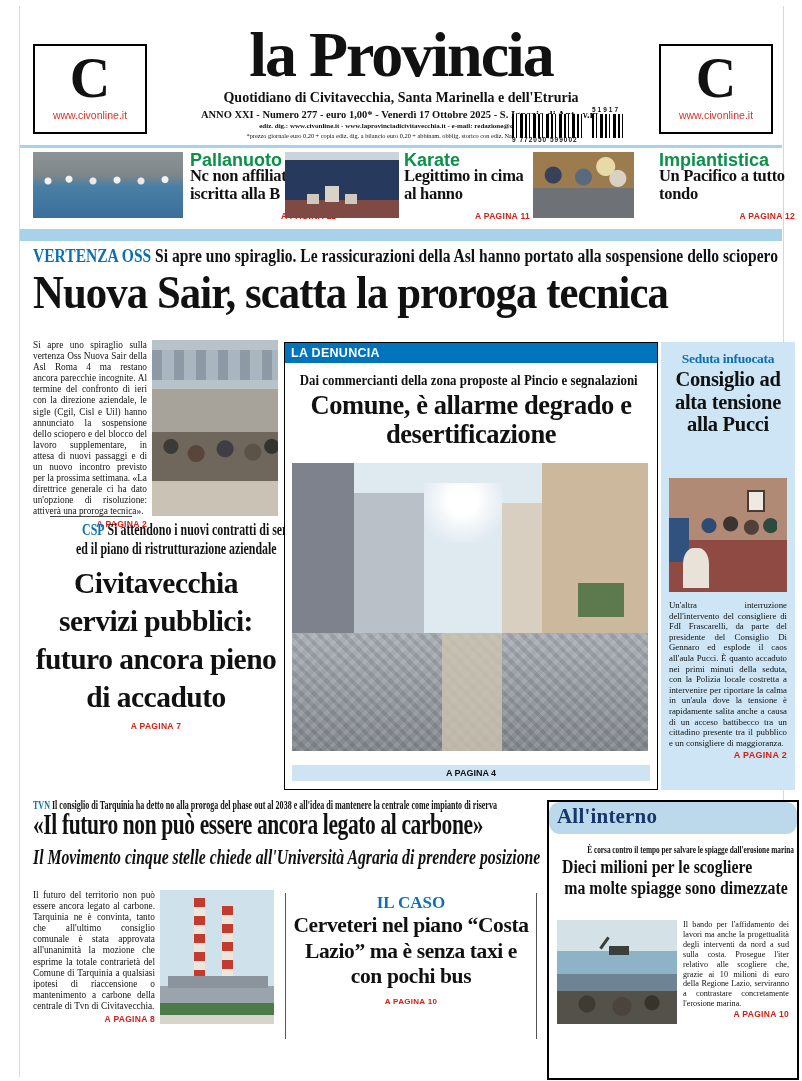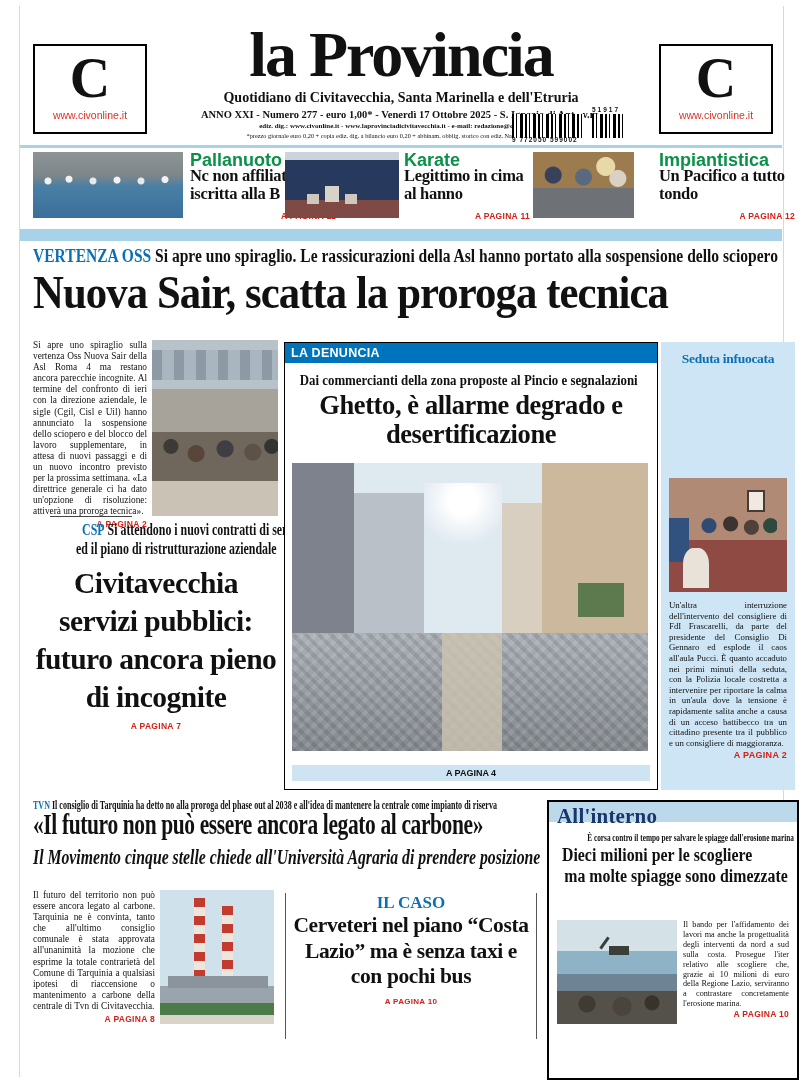--- a/index.html
+++ b/index.html
@@ -62,21 +62,21 @@
   #tvn-head .line{font-weight:bold;font-size:29px;letter-spacing:-.5px;transform:scaleX(.74);}
   #tvn-sub{position:absolute;left:33px;top:845px;}
   #tvn-sub .line{font-weight:bold;font-style:italic;font-size:21px;transform:scaleX(.75);}
   
   #caso{position:absolute;left:292px;top:893px;width:238px;text-align:center;}
   #caso .lbl{font-weight:bold;font-size:17px;color:#0b6fb4;}
   #caso .head{margin-top:0;font-weight:bold;font-size:21.5px;line-height:25.5px;letter-spacing:-.4px;}
   .vline{position:absolute;width:1px;background:#555;}
   
   #interno{position:absolute;left:547px;top:800px;width:248px;height:276px;border:2.5px solid #000;background:#fff;}
-  #interno .bar{height:20px;background:#bcd9ec;}
+  #interno .bar{height:32px;background:#bcd9ec;border-radius:11px;}
   #interno .bar span{font-weight:bold;font-size:21px;line-height:28px;color:#17366b;padding-left:8px;letter-spacing:.2px;}
   #interno .kick{text-align:center;margin-top:5px;}
   #interno .kick span{font-weight:bold;font-size:10px;transform:scaleX(.73);}
   #interno .hl{text-align:left;font-weight:bold;font-size:18px;line-height:21px;}
   #interno .hl span{transform:scaleX(.88);}
   #interno .body{position:absolute;left:134px;top:118px;width:106px;font-size:8.2px;line-height:9.9px;text-align:justify;}
   .hr-short{position:absolute;height:1px;background:#444;}
 </style>
 </head>
 <body>
@@ -155,44 +155,45 @@
   <div class="hr-short" style="left:50px;top:516px;width:82px;"></div>
 
   <div class="photo" style="left:152px;top:340px;width:126px;height:176px;background:linear-gradient(180deg,#b8c2c9 0 28%,#a7a39a 28% 52%,#6f675c 52% 80%,#c9c2b5 80% 100%);">
     <div class="pd" style="left:0;top:10px;width:126px;height:30px;background:repeating-linear-gradient(90deg,#8d9aa5 0 10px,#aab6bf 10px 22px);"></div>
     <div class="pd" style="left:0;top:92px;width:126px;height:48px;background:radial-gradient(circle at 15% 30%,#3c3a36 0 7px,transparent 8px),radial-gradient(circle at 35% 45%,#59463b 0 8px,transparent 9px),radial-gradient(circle at 58% 35%,#403d45 0 8px,transparent 9px),radial-gradient(circle at 80% 42%,#5c5248 0 8px,transparent 9px),radial-gradient(circle at 95% 30%,#35332f 0 7px,transparent 8px);"></div>
   </div>
 
   <div id="csp">
     <div><span class="k fitc"><span class="blue serifb">CSP</span>&nbsp;<span class="serifb">Si attendono i nuovi contratti di servizio</span></span></div>
     <div><span class="k fitc serifb">ed il piano di ristrutturazione aziendale</span></div>
-    <div class="head">Civitavecchia servizi pubblici: futuro ancora pieno di incognite</div>
+    <div class="head">Civitavecchia servizi pubblici: futuro ancora pieno di accaduto</div>
     <div class="pagelink" style="text-align:center;margin-top:5px;">A PAGINA 7</div>
   </div>
 
   <div id="denuncia">
     <div class="bar">LA DENUNCIA</div>
     <div class="kick"><span class="fitc">Dai commercianti della zona proposte al Pincio e segnalazioni</span></div>
-    <div class="head" style="padding:0 10px;">Ghetto, è allarme degrado e desertificazione</div>
+    <div class="head" style="padding:0 10px;">Comune, è allarme degrado e desertificazione</div>
     <div class="photo" style="left:7px;top:120px;width:356px;height:288px;background:#dfe9f0;">
       <div class="pd" style="left:0;top:0;width:62px;height:170px;background:#7e828c;"></div>
       <div class="pd" style="left:62px;top:30px;width:70px;height:140px;background:#b9c0c8;"></div>
       <div class="pd" style="left:250px;top:0;width:106px;height:170px;background:#cbb89d;"></div>
       <div class="pd" style="left:210px;top:40px;width:40px;height:130px;background:#d8cfc0;"></div>
       <div class="pd" style="left:132px;top:20px;width:78px;height:60px;background:radial-gradient(circle at 50% 30%,#ffffff 0 14px,#eef3f7 30px,transparent 46px);"></div>
       <div class="pd" style="left:286px;top:120px;width:46px;height:34px;background:#5d7a4f;"></div>
       <div class="pd" style="left:0;top:170px;width:356px;height:118px;background:linear-gradient(180deg,#aab0b6 0,#84898f 100%);"></div>
       <div class="pd" style="left:0;top:170px;width:356px;height:118px;background:repeating-linear-gradient(45deg,rgba(0,0,0,.10) 0 4px,transparent 4px 9px),repeating-linear-gradient(-45deg,rgba(255,255,255,.10) 0 4px,transparent 4px 9px);"></div>
       <div class="pd" style="left:150px;top:170px;width:60px;height:118px;background:#cdc4b2;opacity:.8;"></div>
     </div>
     <div class="pagebar">A PAGINA 4</div>
   </div>
 
   <div id="pucci">
     <div class="kick">Seduta infuocata</div>
+    <div class="head">Consiglio ad alta tensione alla Pucci</div>
     <div class="photo" style="left:8px;top:136px;width:118px;height:114px;background:#b08a74;">
       <div class="pd" style="left:78px;top:12px;width:14px;height:18px;background:#efe9e2;border:2px solid #4a3b32;"></div>
       <div class="pd" style="left:0;top:62px;width:118px;height:52px;background:#8f4a44;"></div>
       <div class="pd" style="left:0;top:40px;width:20px;height:44px;background:#31517e;"></div>
       <div class="pd" style="left:28px;top:34px;width:80px;height:34px;background:radial-gradient(circle at 15% 40%,#2f4a73 0 7px,transparent 8px),radial-gradient(circle at 42% 35%,#3c3430 0 7px,transparent 8px),radial-gradient(circle at 68% 45%,#50403a 0 7px,transparent 8px),radial-gradient(circle at 92% 40%,#2e4a40 0 7px,transparent 8px);"></div>
       <div class="pd" style="left:14px;top:70px;width:26px;height:40px;background:#e8e2d8;border-radius:40% 40% 0 0;"></div>
     </div>
     <div class="body">
       <span>Un'altra interruzione dell'intervento del consigliere di FdI Frascarelli, da parte del presidente del Consiglio Di Gennaro ed esplode il caos all'aula Pucci. È quanto accaduto nei primi minuti della seduta, con la Polizia locale costretta a intervenire per riportare la calma in un'aula dove la tensione è rapidamente salita anche a causa di un acceso battibecco tra un cittadino presente tra il pubblico e un consigliere di maggioranza.</span>
       <div class="pagelink" style="text-align:right;font-size:9px;margin-top:2px;">A PAGINA 2</div>

